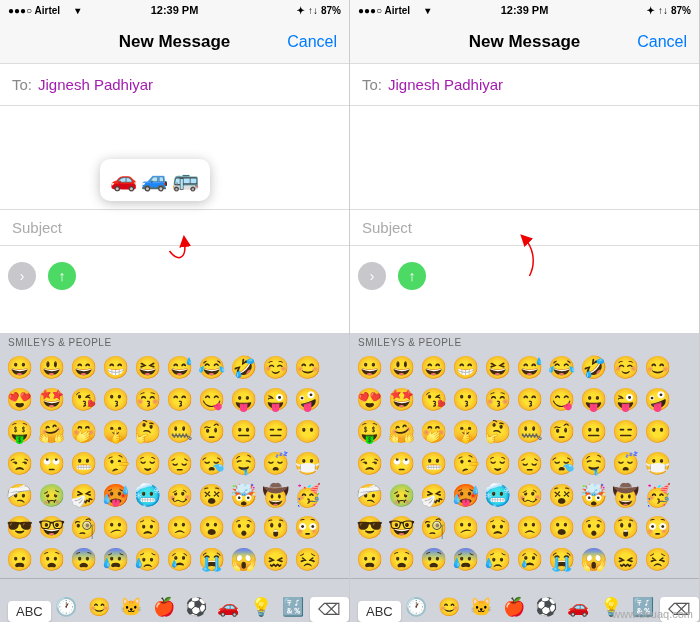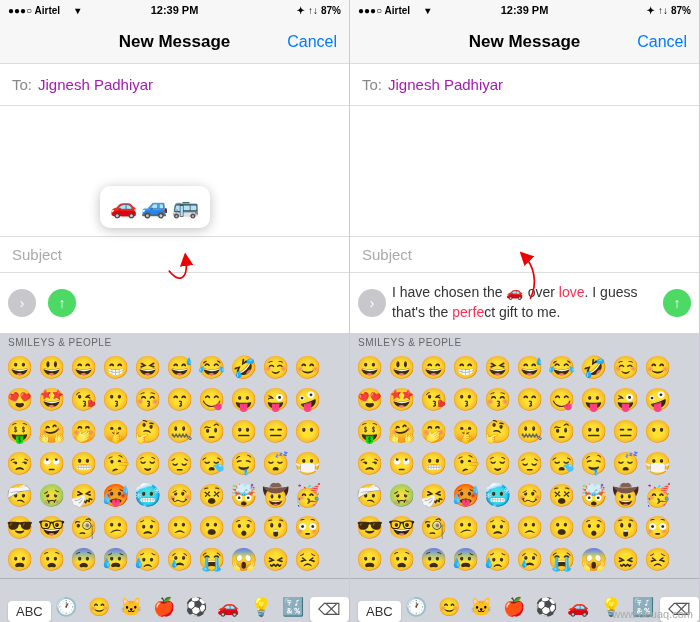--- a/index.html
+++ b/index.html
@@ -160,20 +160,21 @@
       box-shadow: 0 2px 12px rgba(0,0,0,0.25);
       font-size: 22px;
       display: flex;
       gap: 4px;
       z-index: 10;
     }
 
     
     .emoji-keyboard {
       background: #d1d5db;
+      margin-top: 27px;
     }
     .emoji-section-label {
       font-size: 10px;
       color: #666;
       padding: 4px 8px 2px;
       font-weight: 500;
       letter-spacing: 0.5px;
       background: #d1d5db;
     }
     .emoji-grid {
@@ -420,23 +421,20 @@
     <span class="to-label">To:</span>
     <span class="to-name">Jignesh Padhiyar</span>
   </div>
 
   <div class="message-area">
 
     <div class="compose-area">
       <div class="subject-row">Subject</div>
       <div class="text-row">
         <div class="expand-btn">›</div>
-        <div class="message-text">
-          I have chosen the 🚗 over <span class="highlight-red">love</span>. I guess that's the <span class="highlight-red">perfe</span>ct gift to me.
-        </div>
         <div class="send-btn">↑</div>
       </div>
     </div>
 
     <svg class="arrow-overlay" viewBox="0 0 350 400" xmlns="http://www.w3.org/2000/svg">
       <defs>
         <marker id="arrowhead-right" markerWidth="8" markerHeight="8" refX="4" refY="4" orient="auto">
           <path d="M0,0 L0,8 L8,4 Z" fill="#e00"></path>
         </marker>
       </defs>

